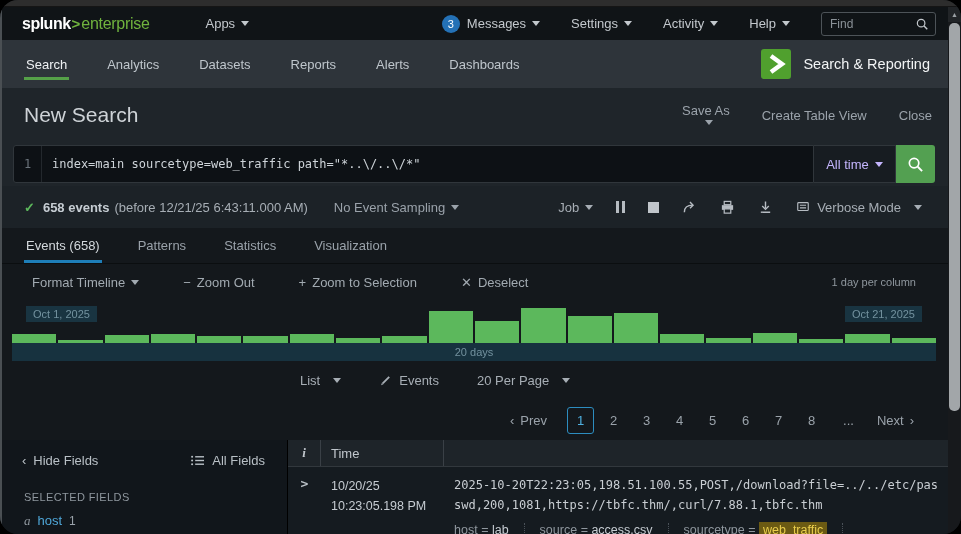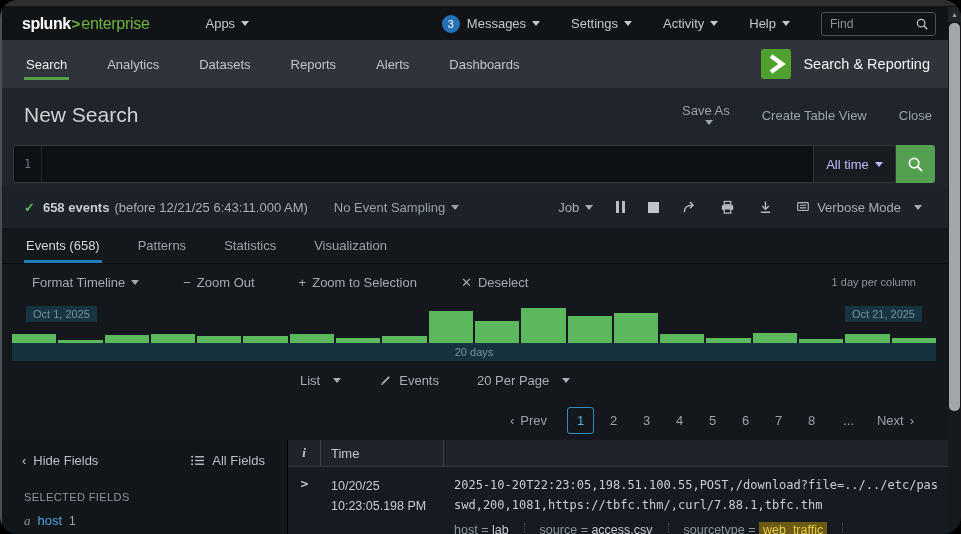--- a/index.html
+++ b/index.html
@@ -205,20 +205,21 @@
         </div>
         <div class="ph-link">
           <span>Close</span>
         </div>
       </div>
     </div>
 
     <div class="query-row">
       <div class="query-box">
         <span class="line-no">1</span>
+        <span class="query-text">index=main sourcetype=web_traffic path="*..\/..\/*"</span>
       </div>
       <div class="time-picker">
         <span>All time</span>
         <span class="caret"></span>
       </div>
       <button class="search-btn">
         <svg viewBox="0 0 18 18" width="17" height="17">
             <circle cx="7.5" cy="7.5" r="5" fill="none" stroke="#ffffff" stroke-width="1.8"></circle>
             <line x1="11.4" y1="11.4" x2="16" y2="16" stroke="#ffffff" stroke-width="2"></line>
           </svg>

